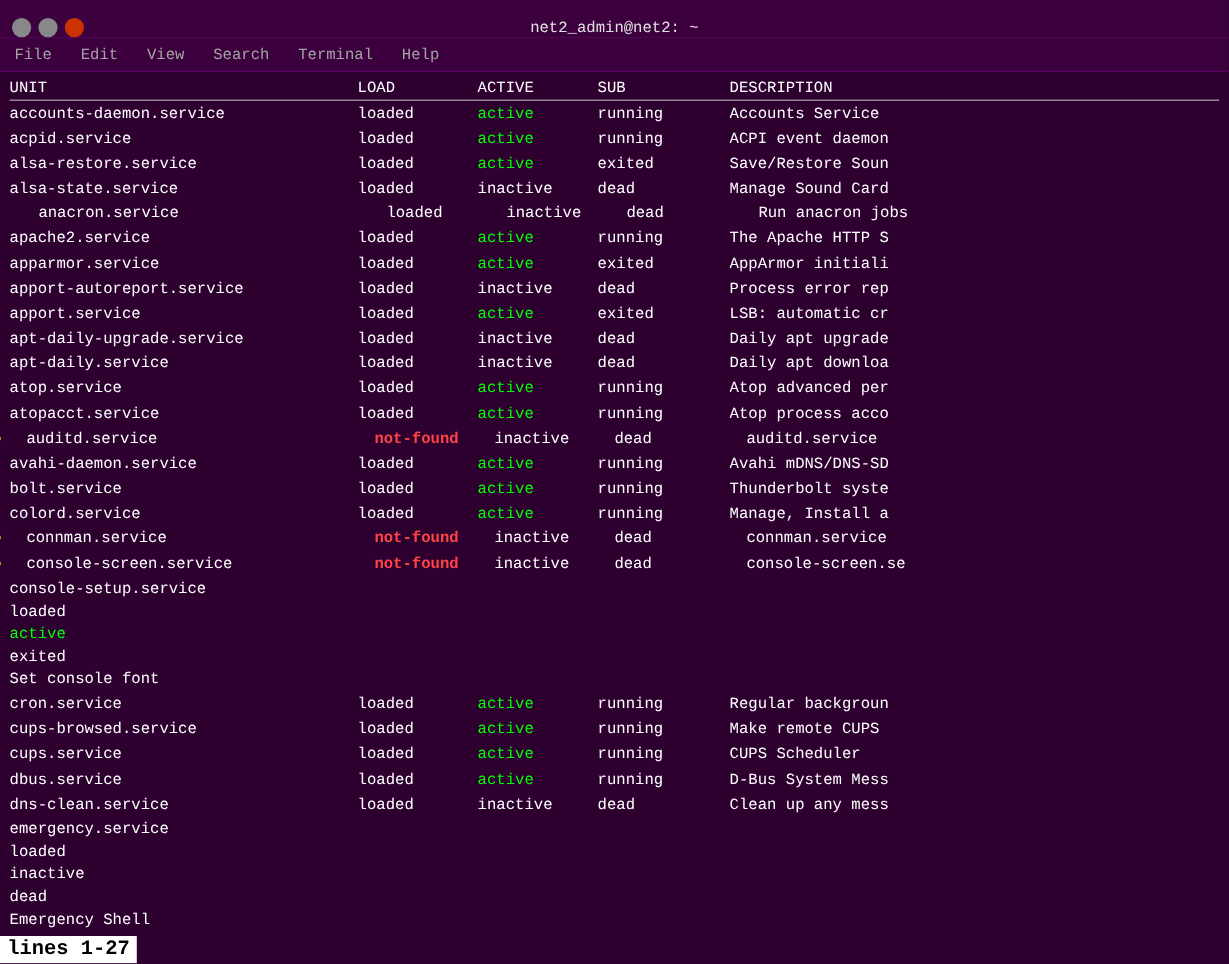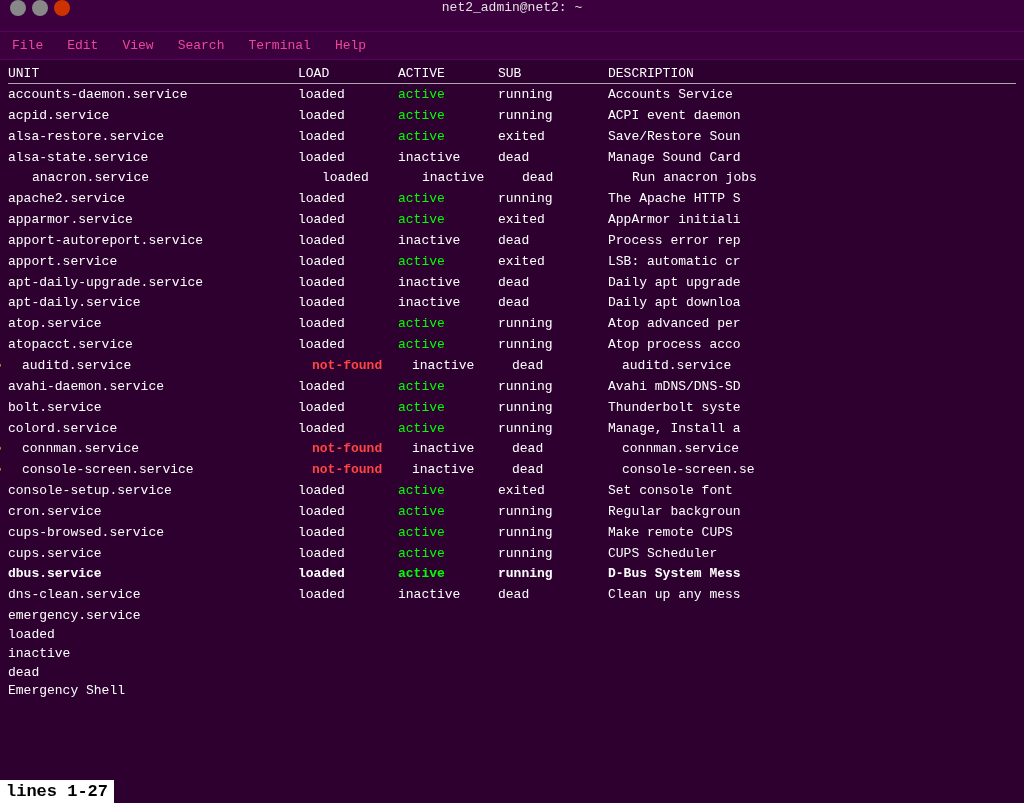--- a/index.html
+++ b/index.html
@@ -11,21 +11,21 @@
       width: 1024px;
       height: 803px;
       overflow: hidden;
     }
 
     
     #titlebar {
       background: #3c003f;
       height: 32px;
       display: flex;
-      align-items: flex-start;
+      align-items: flex-end;
       justify-content: space-between;
       padding: 0 10px;
       border-bottom: 1px solid #5a005e;
     }
     #titlebar .title {
       flex: 1;
       text-align: center;
       font-size: 13px;
       color: #e0e0e0;
     }
@@ -46,21 +46,21 @@
     
     #menubar {
       background: #3c003f;
       height: 28px;
       display: flex;
       align-items: center;
       padding: 0 8px;
       gap: 16px;
       border-bottom: 1px solid #5a005e;
       font-size: 13px;
-      color: #ec4899;
+      color: #a3a3a3;
     }
     .menu-item {
       cursor: pointer;
       padding: 2px 4px;
     }
 
     
     #terminal {
       background: #2d0030;
       padding: 4px 8px;
@@ -276,21 +276,21 @@
         <div class="col-sub">dead</div>
         <div class="col-desc">connman.service</div>
       </div>
       <div class="data-row yellow-dot" style="padding-left: 14px;">
         <div class="col-unit">console-screen.service</div>
         <div class="col-load status-not-found">not-found</div>
         <div class="col-active status-inactive">inactive</div>
         <div class="col-sub">dead</div>
         <div class="col-desc">console-screen.se</div>
       </div>
-      <div class="data-row" style="padding-left: 0px;">
+      <div class="data-row" style="padding-left: 0px; flex-direction: column;">
         <div class="col-unit">console-setup.service</div>
         <div class="col-load">loaded</div>
         <div class="col-active status-active">active</div>
         <div class="col-sub">exited</div>
         <div class="col-desc">Set console font</div>
       </div>
       <div class="data-row" style="padding-left: 0px;">
         <div class="col-unit">cron.service</div>
         <div class="col-load">loaded</div>
         <div class="col-active status-active">active</div>
@@ -304,21 +304,21 @@
         <div class="col-sub">running</div>
         <div class="col-desc">Make remote CUPS</div>
       </div>
       <div class="data-row" style="padding-left: 0px;">
         <div class="col-unit">cups.service</div>
         <div class="col-load">loaded</div>
         <div class="col-active status-active">active</div>
         <div class="col-sub">running</div>
         <div class="col-desc">CUPS Scheduler</div>
       </div>
-      <div class="data-row" style="padding-left: 0px; font-weight: bold;">
+      <div class="data-row" style="padding-left: 0px;">
         <div class="col-unit">dbus.service</div>
         <div class="col-load">loaded</div>
         <div class="col-active status-active">active</div>
         <div class="col-sub">running</div>
         <div class="col-desc">D-Bus System Mess</div>
       </div>
       <div class="data-row" style="padding-left: 0px;">
         <div class="col-unit">dns-clean.service</div>
         <div class="col-load">loaded</div>
         <div class="col-active status-inactive">inactive</div>

